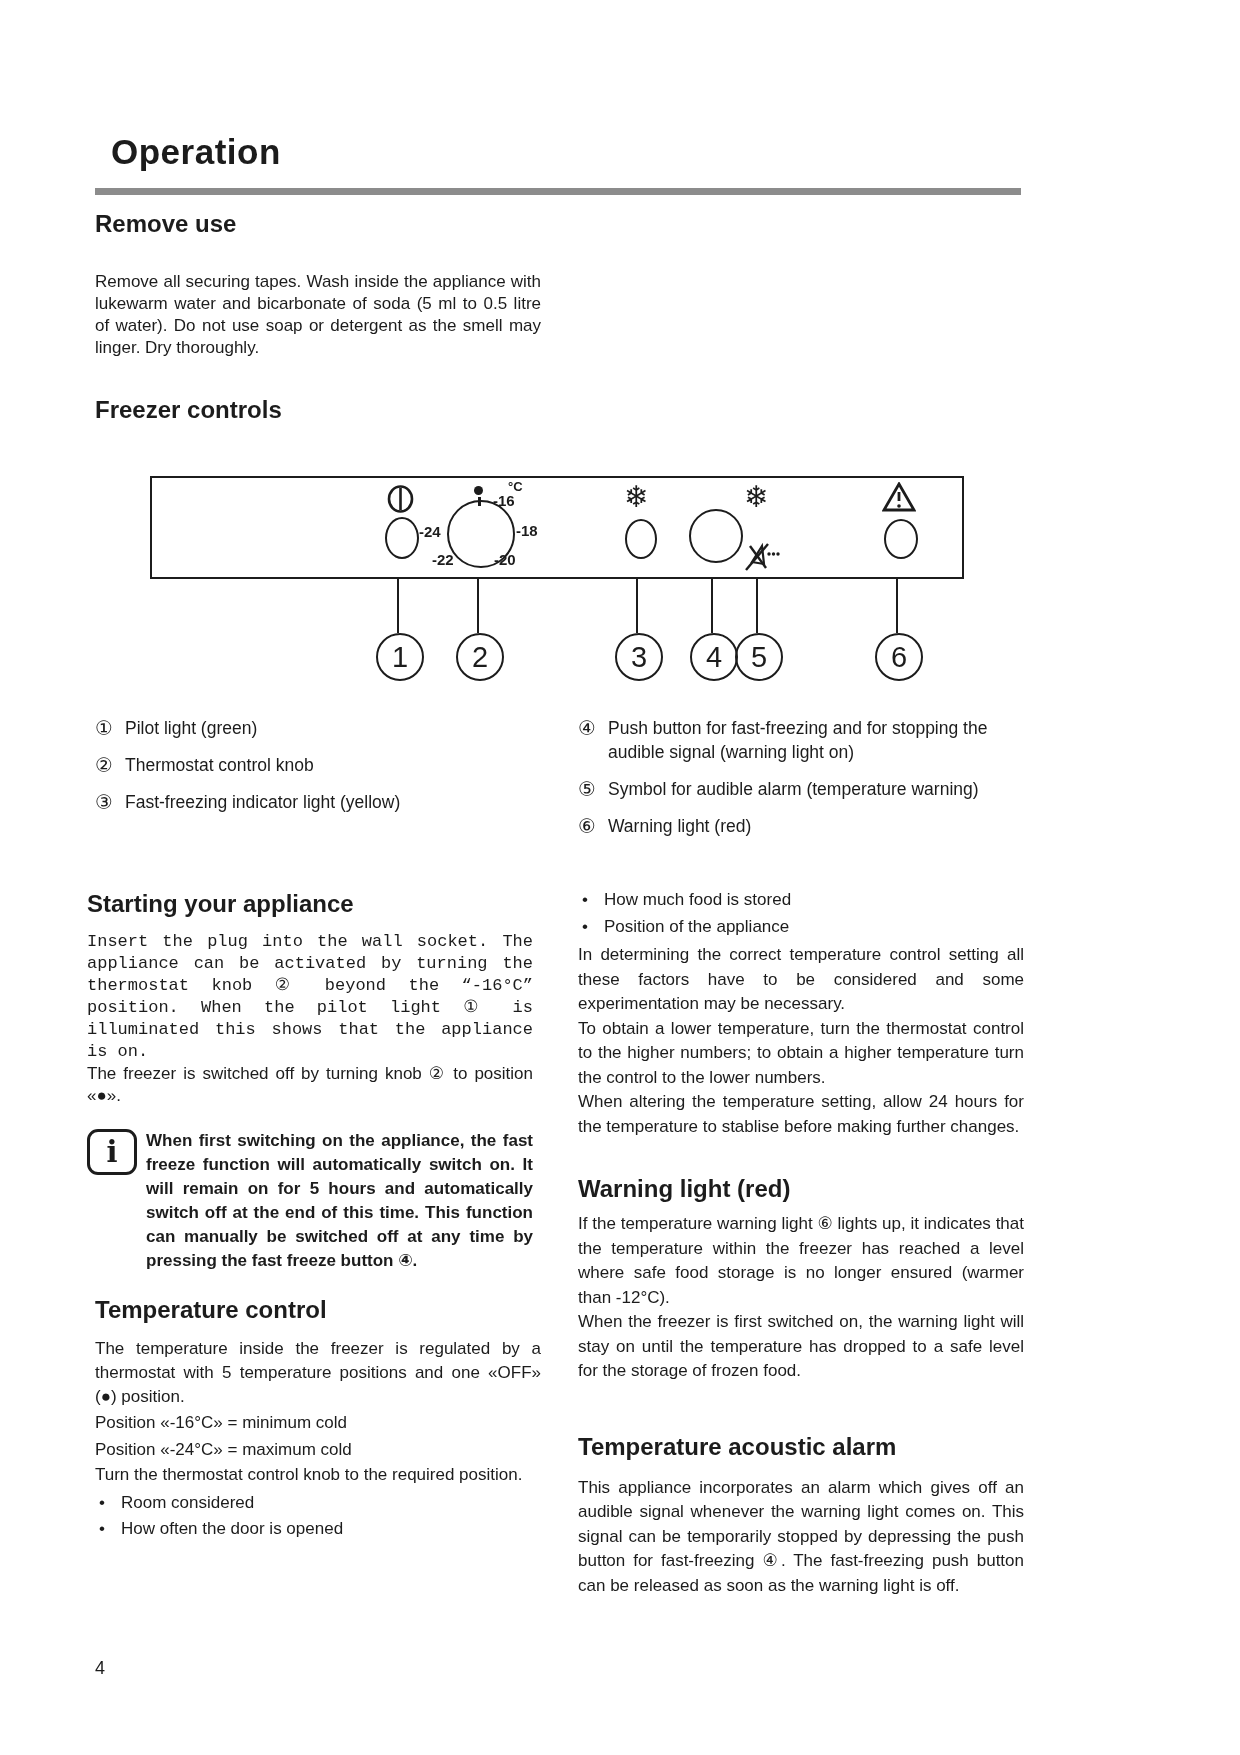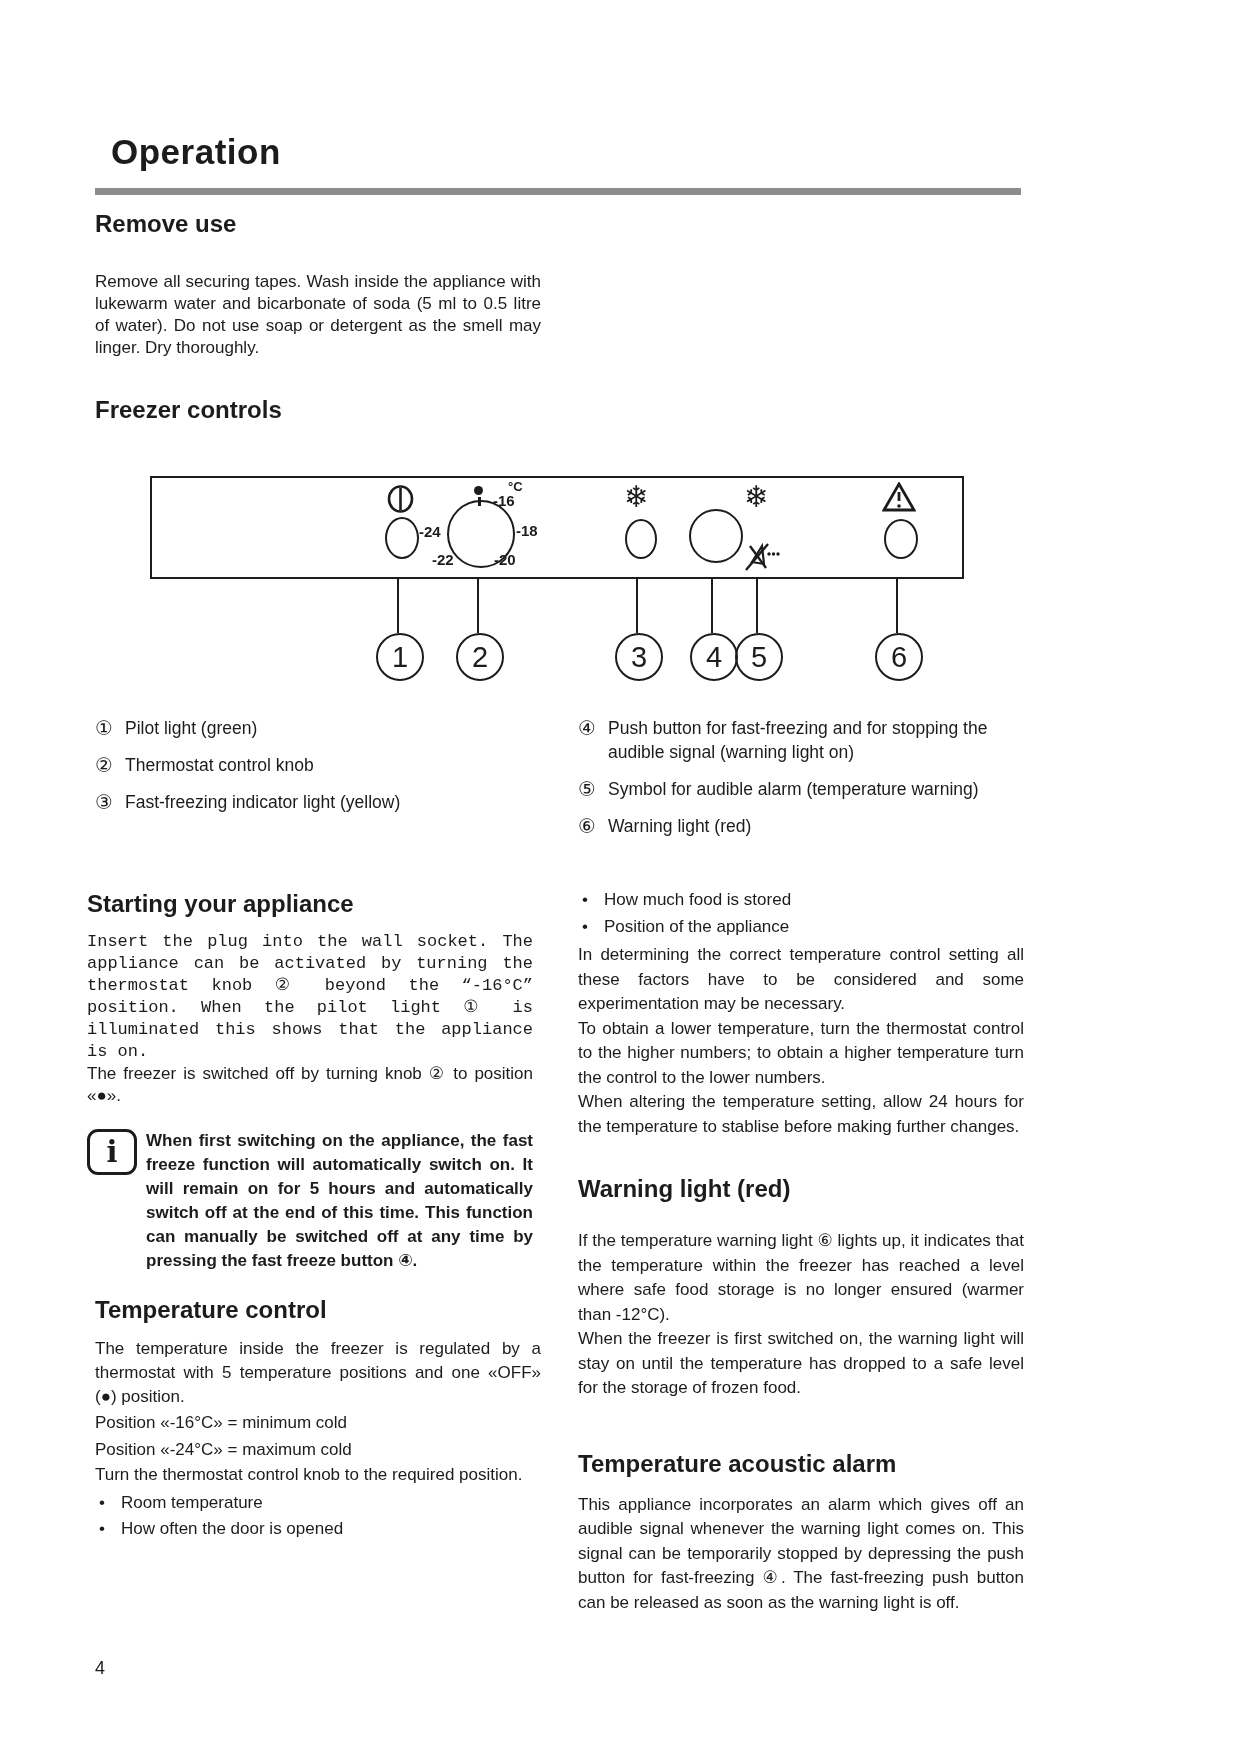--- a/index.html
+++ b/index.html
@@ -179,37 +179,37 @@
     </div>
   </div>
 
   <div class="abs" style="left:95px; top:1296px; width:446px;">
     <h2 class="h2">Temperature control</h2>
     <p class="p" style="margin-top:13px; line-height:24px;">The temperature inside the freezer is regulated by a thermostat with 5 temperature positions and one «OFF» (●) position.</p>
     <p class="pos-line">Position «-16°C» = minimum cold</p>
     <p class="pos-line">Position «-24°C» = maximum cold</p>
     <p class="p" style="line-height:24px;">Turn the thermostat control knob to the required position.</p>
     <ul class="bullets bullets-tight" style="margin-top:3px;">
-      <li>Room temperature</li>
+      <li>Room considered</li>
       <li>How often the door is opened</li>
     </ul>
   </div>
 
   <div class="abs page-number" style="left:95px; top:1658px;">4</div>
 
   <div class="abs" style="left:578px; top:886px; width:446px;">
     <ul class="bullets bullets-wide">
       <li>How much food is stored</li>
       <li>Position of the appliance</li>
     </ul>
     <p class="rc-p" style="margin-top:3px;">In determining the correct temperature control setting all these factors have to be considered and some experimentation may be necessary.</p>
     <p class="rc-p">To obtain a lower temperature, turn the thermostat control to the higher numbers; to obtain a higher temperature turn the control to the lower numbers.</p>
     <p class="rc-p">When altering the temperature setting, allow 24 hours for the temperature to stablise before making further changes.</p>
 
     <h2 class="h2" style="margin-top:36px;">Warning light (red)</h2>
-    <p class="rc-p" style="margin-top:26px;">If the temperature warning light ⑥ lights up, it indicates that the temperature within the freezer has reached a level where safe food storage is no longer ensured (warmer than -12°C).</p>
+    <p class="rc-p" style="margin-top:9px;">If the temperature warning light ⑥ lights up, it indicates that the temperature within the freezer has reached a level where safe food storage is no longer ensured (warmer than -12°C).</p>
     <p class="rc-p">When the freezer is first switched on, the warning light will stay on until the temperature has dropped to a safe level for the storage of frozen food.</p>
 
     <h2 class="h2" style="margin-top:49px;">Temperature acoustic alarm</h2>
     <p class="rc-p" style="margin-top:15px;">This appliance incorporates an alarm which gives off an audible signal whenever the warning light comes on. This signal can be temporarily stopped by depressing the push button for fast-freezing ④. The fast-freezing push button can be released as soon as the warning light is off.</p>
   </div>
 
 </div>
 
 </body></html>

